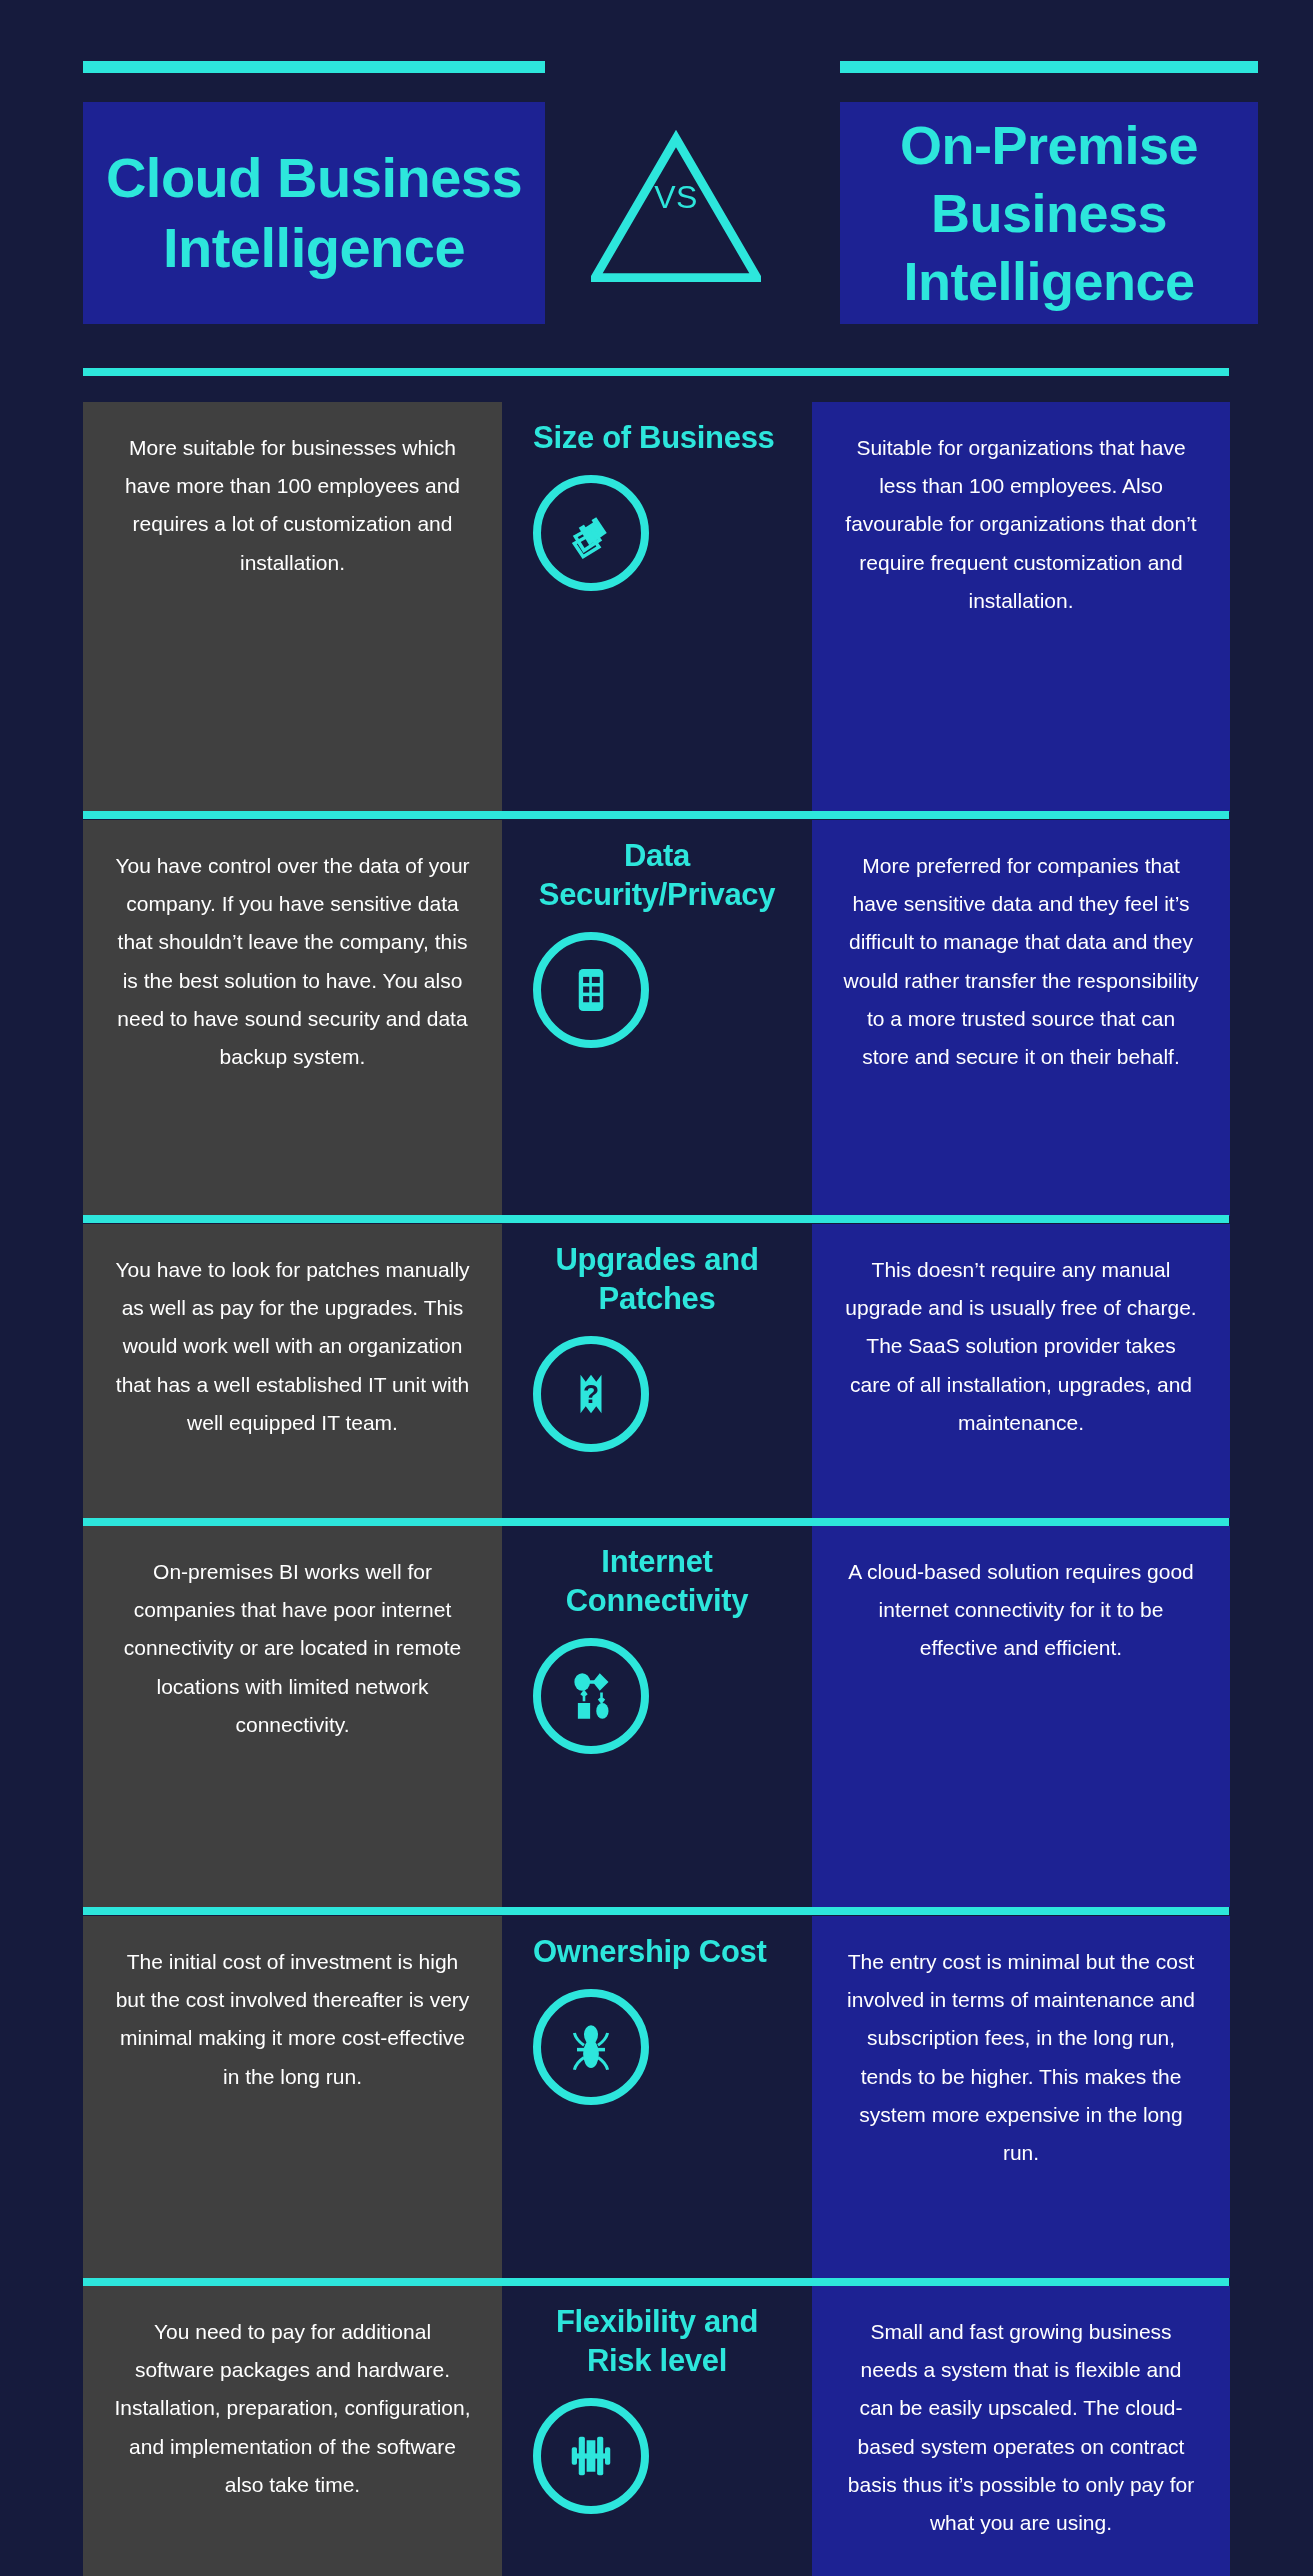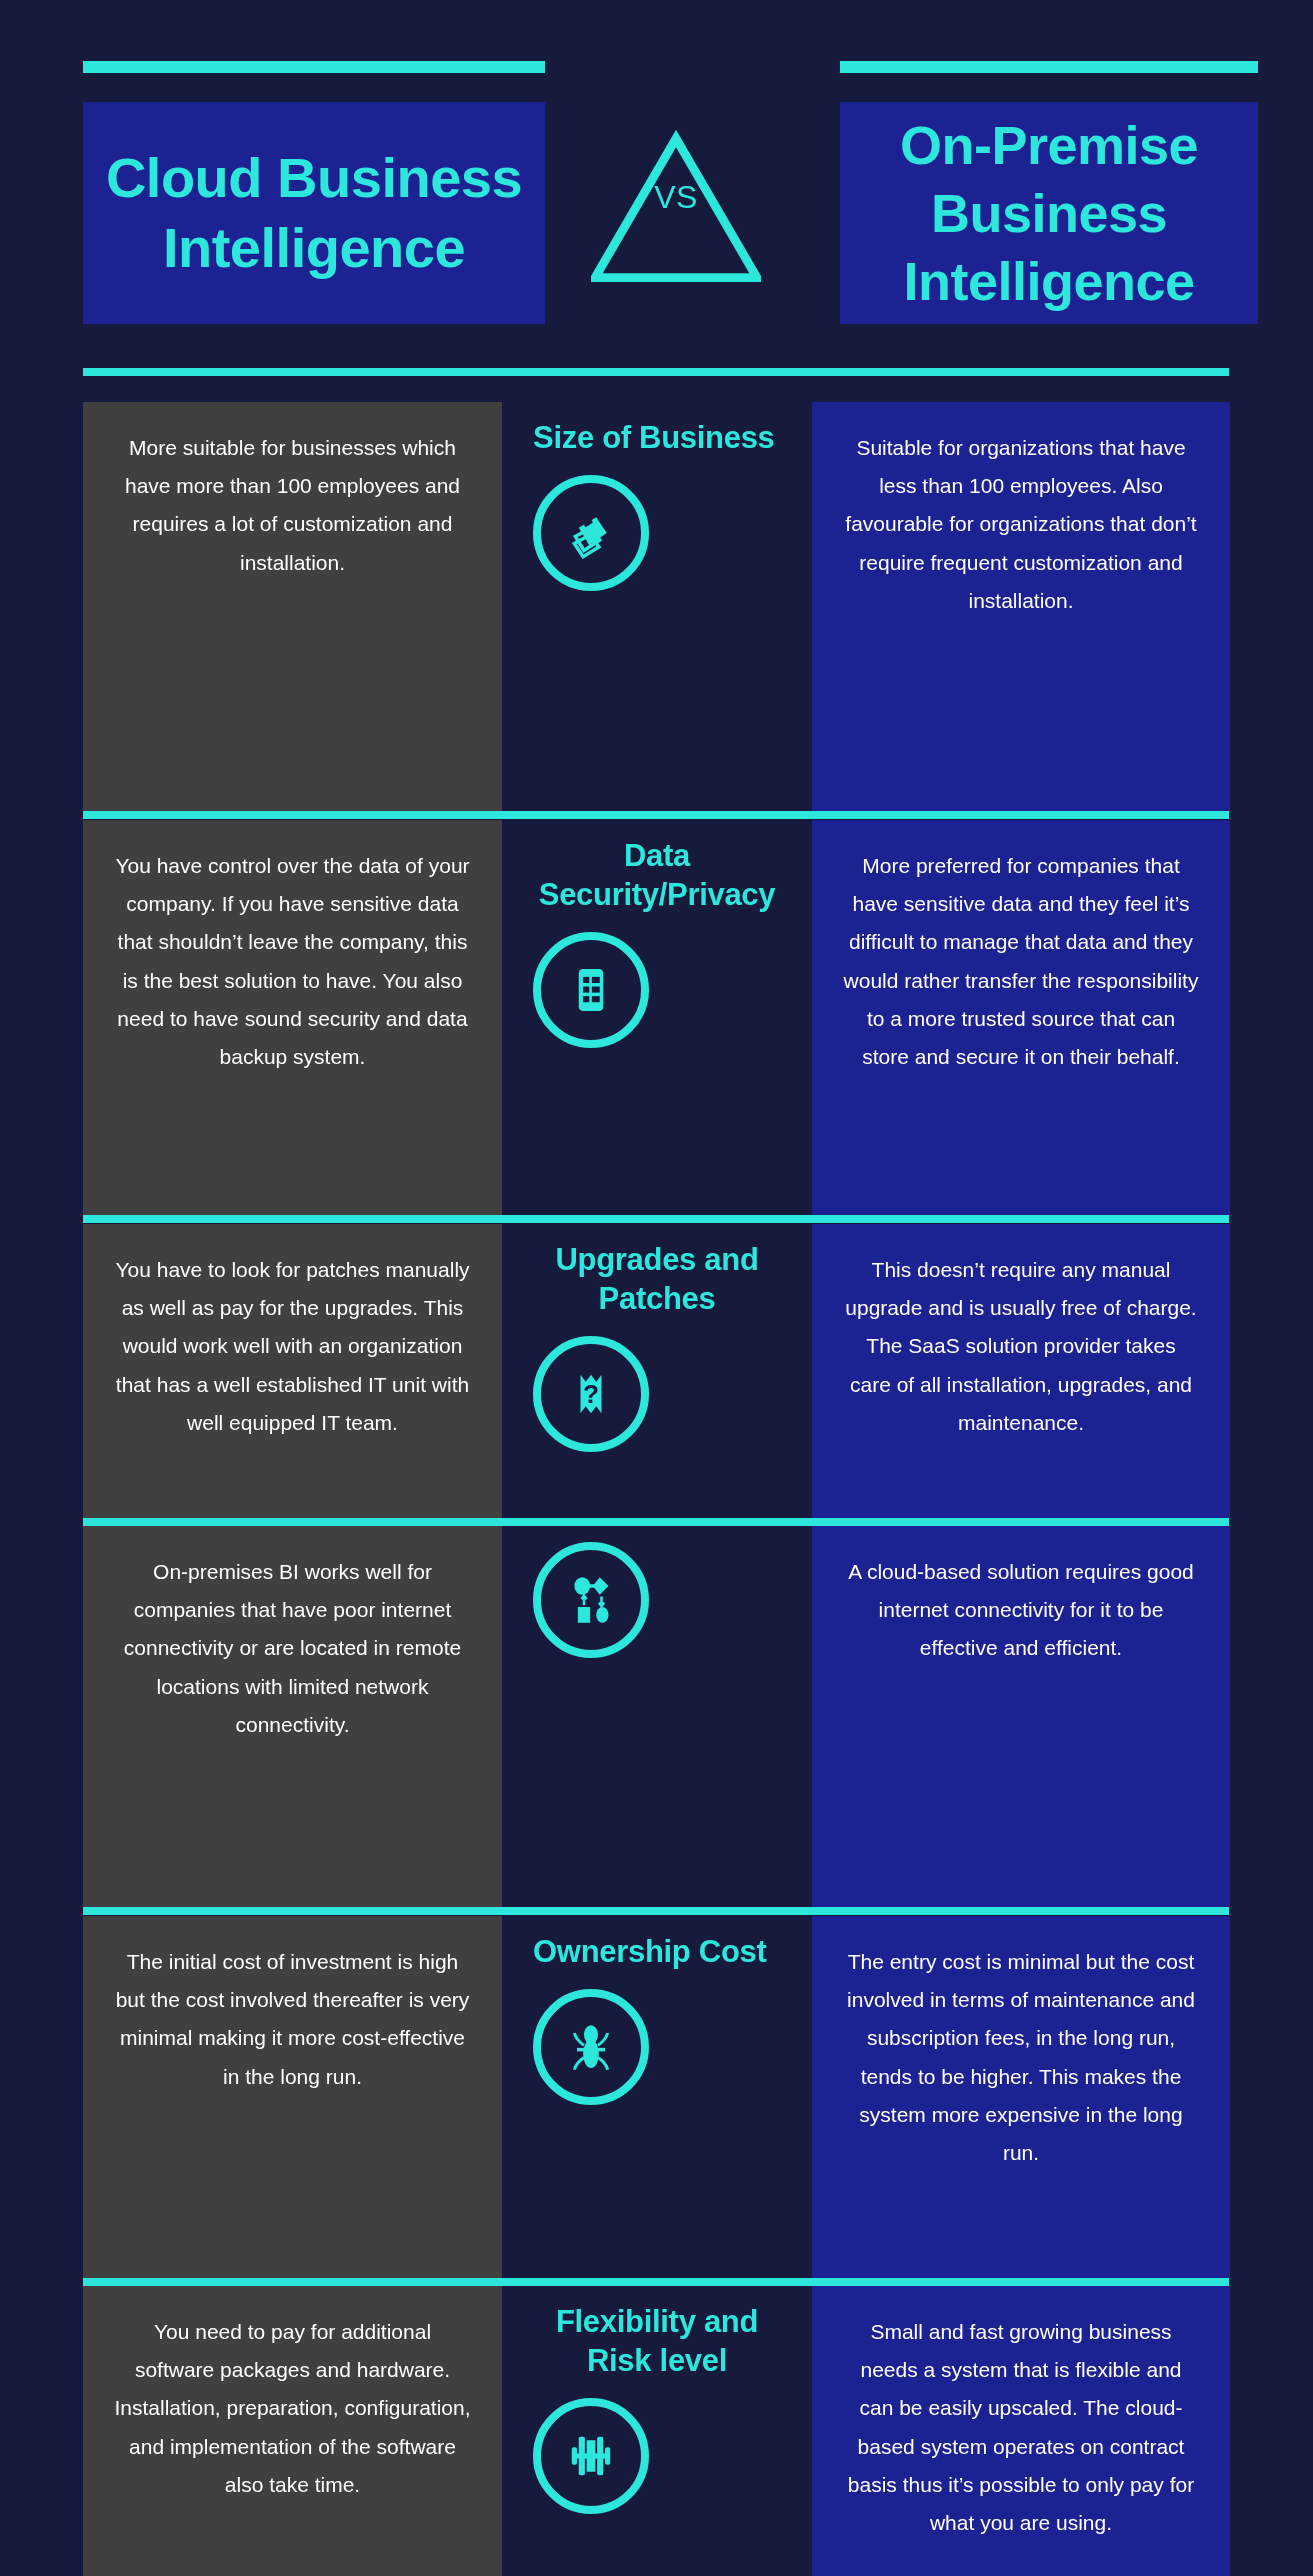--- a/index.html
+++ b/index.html
@@ -266,20 +266,21 @@
     </div>
   </div>
 
   <div class="divider" style="top:1518px"></div>
 
   <div class="row" style="top:1526px; height:381px">
     <div class="cell left">
       <p class="body-text">On-premises BI works well for companies that have poor internet  connectivity or are located in remote locations with limited network connectivity.</p>
     </div>
     <div class="cell center">
+      <div class="feature-title">Internet Connectivity</div>
       <div class="icon-circle">
         <svg viewBox="0 0 64 64" fill="#2DE6DC">
           <ellipse cx="22" cy="16" rx="9" ry="10"></ellipse>
           <path d="M42 6 L52 16 L42 26 L34 16 Z"></path>
           <rect x="28" y="14" width="10" height="4"></rect>
           <rect x="17" y="40" width="14" height="18"></rect>
           <ellipse cx="45" cy="49" rx="7" ry="9"></ellipse>
           <path d="M24 38 L24 28 M21 31 L24 27 L27 31" stroke="#2DE6DC" stroke-width="3" fill="none"></path>
           <path d="M44 39 L44 28 M41 35 L44 39 L47 35" stroke="#2DE6DC" stroke-width="3" fill="none"></path>
         </svg>

